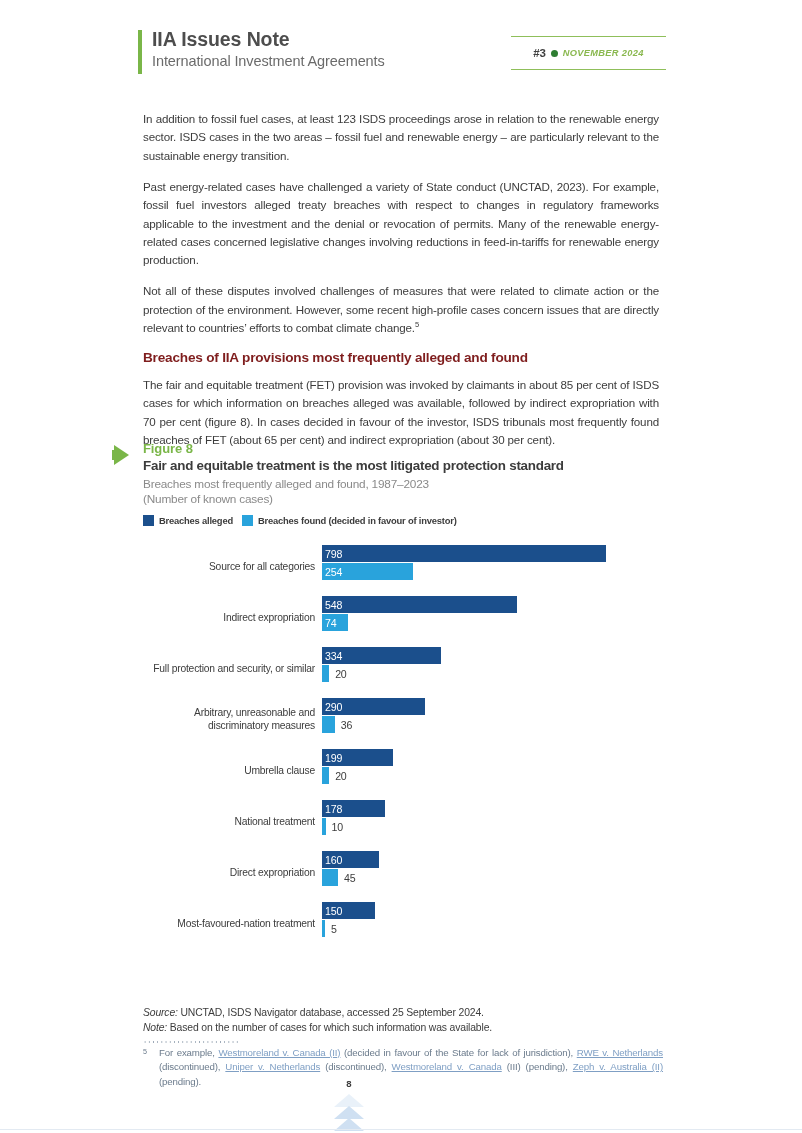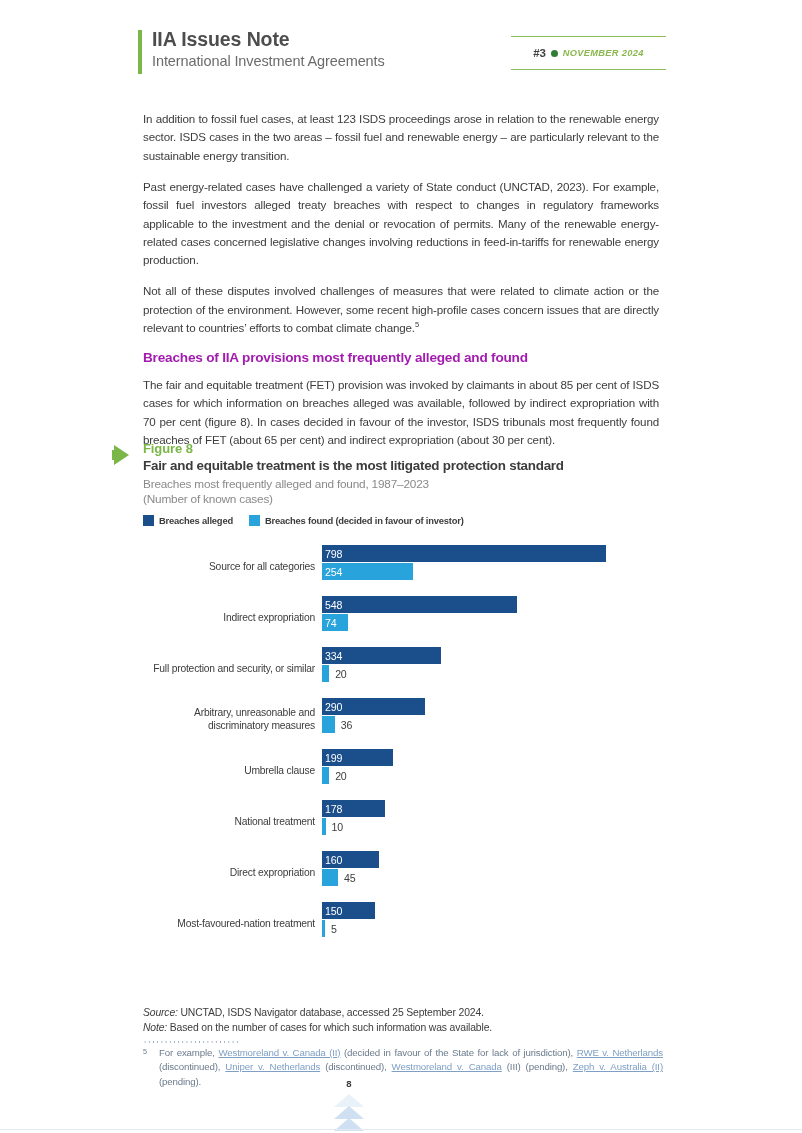--- a/index.html
+++ b/index.html
@@ -33,21 +33,21 @@
 
   
   .body-col { position: absolute; left: 143px; top: 110px; width: 516px; }
   p.para {
     font-size: 11.6px; line-height: 18.4px; color: #3c3c3c;
     text-align: justify; margin-bottom: 12.5px; letter-spacing: -0.15px;
   }
   p.para sup { font-size: 7.6px; vertical-align: super; line-height: 0; }
 
   .sec-heading {
-    font-size: 13.6px; font-weight: bold; color: #a21caf;
+    font-size: 13.6px; font-weight: bold; color: #7f1d1d;
     margin: 10px 0 11px 0; letter-spacing: -0.2px;
   }
 
   
   .fig-wrap { position: absolute; left: 143px; top: 441px; width: 520px; }
   .fig-arrow {
     position: absolute; left: -29px; top: 4px;
     width: 0; height: 0;
     border-top: 10px solid transparent;
     border-bottom: 10px solid transparent;
@@ -58,21 +58,21 @@
   }
   .fig-num { font-size: 13px; font-weight: bold; color: #7ab648; letter-spacing: -0.1px; }
   .fig-title {
     font-size: 13.4px; font-weight: bold; color: #3c3c3c;
     margin-top: 2px; letter-spacing: -0.25px;
   }
   .fig-sub { font-size: 11.8px; color: #8a8a8a; margin-top: 4px; letter-spacing: -0.2px; }
   .fig-unit { font-size: 11.8px; color: #8a8a8a; margin-top: 1px; letter-spacing: -0.2px; }
 
   
-  .legend { display: flex; align-items: center; gap: 7px; margin-top: 9px; }
+  .legend { display: flex; align-items: center; margin-top: 9px; }
   .lg-item { display: flex; align-items: center; gap: 5px; margin-right: 9px; }
   .lg-swatch { width: 11px; height: 11px; display:inline-block; }
   .lg-label { font-size: 9.4px; font-weight: bold; color: #3c3c3c; letter-spacing: -0.2px; }
 
   
   .chart { position: absolute; left: 143px; top: 540px; width: 520px; }
   .row { position: relative; height: 51px; }
   .row-label {
     position: absolute; left: 0; top: 50%; transform: translateY(-50%);
     width: 176px; text-align: right; padding-right: 4px;

